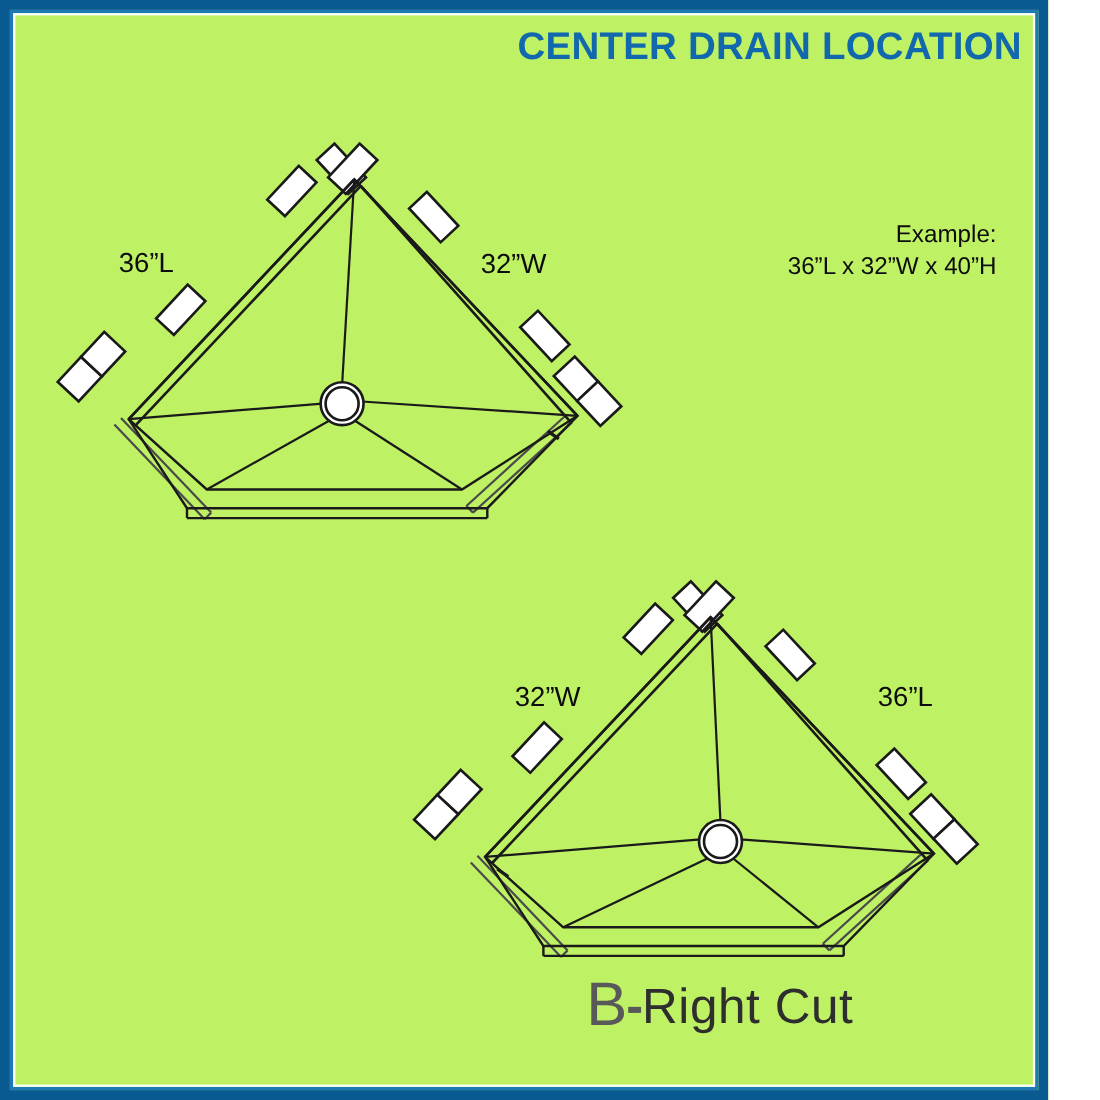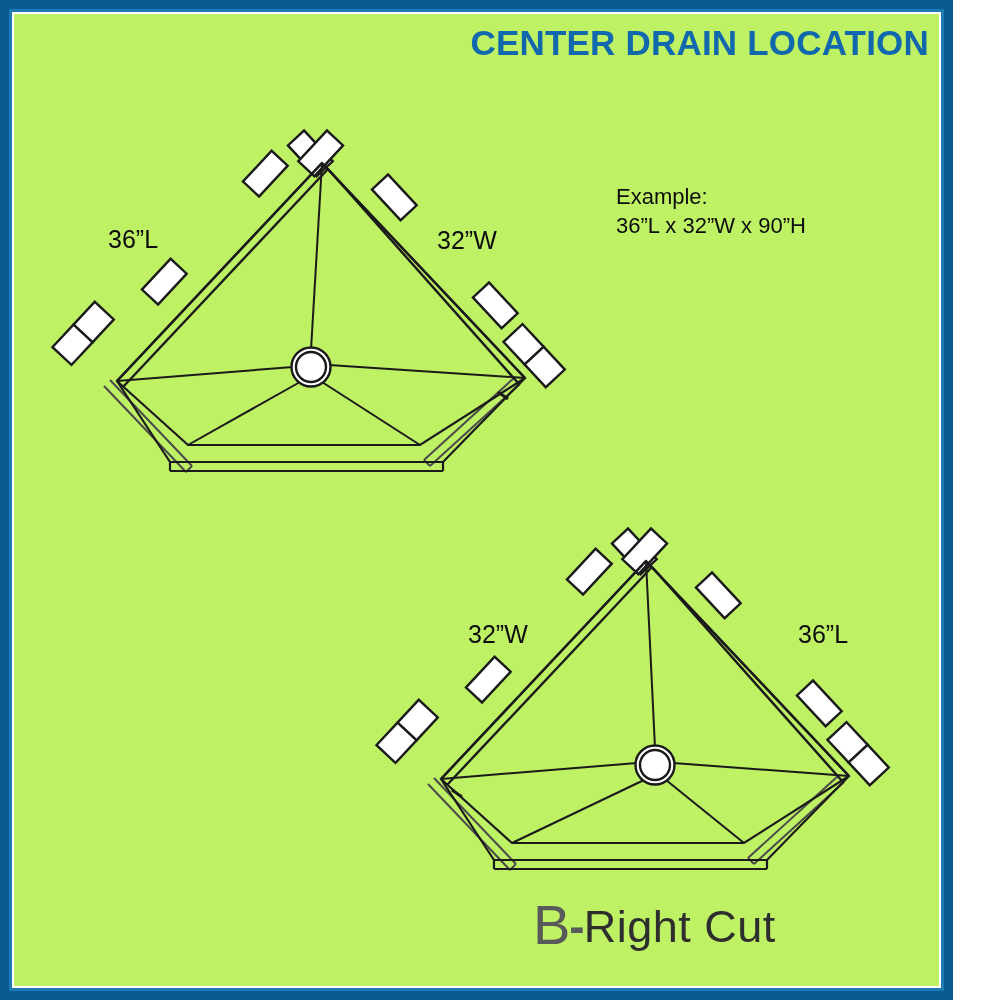--- a/index.html
+++ b/index.html
@@ -49,23 +49,23 @@
     color: #1268ad;
     letter-spacing: 0.2px;
     white-space: nowrap;
     font-family: "Liberation Sans", sans-serif;
   }
 
   
   #example {
     position: absolute;
     left: 616px;
-    top: 182px;
+    top: 198px;
     width: 290px;
-    text-align: left;
+    text-align: right;
     color: #0c0c0c;
     font-size: 22px;
     line-height: 29px;
     font-family: "Liberation Sans", sans-serif;
   }
 
   
   #art {
     position: absolute;
     left: 0;
@@ -104,36 +104,36 @@
     color: #595959;
     font-weight: bold;
     letter-spacing: -1px;
   }
   .caption .words {
     font-size: 45px;
     color: #2e2e2e;
     letter-spacing: 0.5px;
   }
   #caption-a { left: 198px; top: 483px; }
-  #caption-b { left: 533px; top: 880px; margin-top: 12px; }
+  #caption-b { left: 533px; top: 880px; }
 </style>
 </head>
 <body>
 
 <div id="page">
 
   <div id="frame-outer"></div>
   <div id="frame-inner"></div>
   <div id="frame-inner2"></div>
 
   <div id="title">CENTER DRAIN LOCATION</div>
 
   <div id="example">
     <div>Example:</div>
-    <div>36”L x 32”W x 90”H</div>
+    <div>36”L x 32”W x 40”H</div>
   </div>
 
   <svg id="art" viewBox="0 0 1000 1000">
     <defs>
       <g id="clip-tab">
 
         <rect x="0" y="-11" width="42" height="22" fill="#ffffff" stroke="#1a1a1a" stroke-width="2.4"></rect>
       </g>
       <g id="clip-tab-double">
         <rect x="0" y="-13" width="31" height="26" fill="#ffffff" stroke="#1a1a1a" stroke-width="2.4"></rect>

